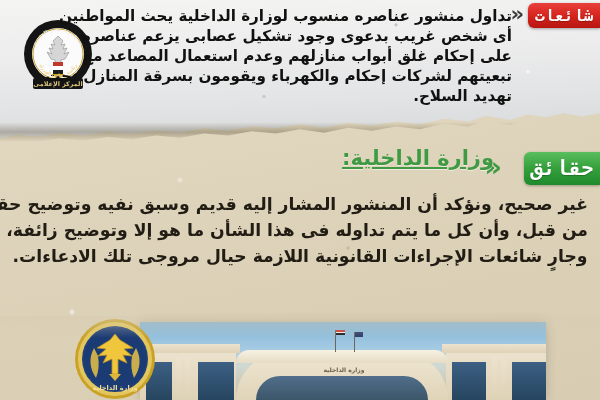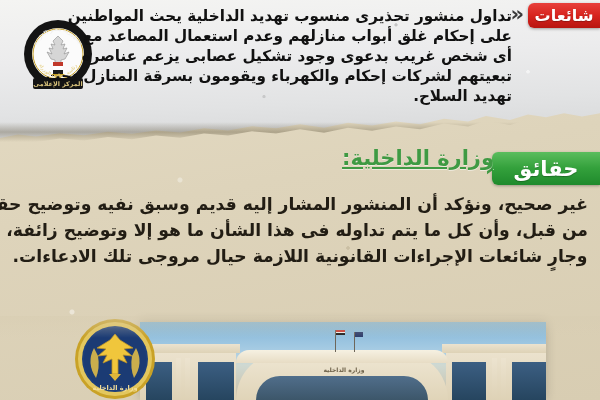--- a/index.html
+++ b/index.html
@@ -49,28 +49,29 @@
        50% 91%,46% 94%,42% 92.5%,38% 95.5%,34% 94%,30% 97%,26% 95.5%,
        22% 98%,18% 96.5%,14% 99%,10% 97.5%,6% 100%,0 100%);
   }
 
   
   .badge{
     position:absolute;display:flex;align-items:center;justify-content:center;
     color:#fff;font-weight:bold;letter-spacing:.5px;
     border-radius:6px 0 0 6px;
     text-shadow:0 1px 1px rgba(0,0,0,.25);
+    font-family:Liberation Mono, monospace;
   }
   #rumor-badge{
     right:0;top:3px;width:72px;height:25px;font-size:16px;
     background:linear-gradient(180deg,#e8413c 0%,#d7241e 50%,#b81510 100%);
     box-shadow:0 1px 3px rgba(0,0,0,.35);
   }
   #fact-badge{
-    right:0;top:152px;width:108px;height:33px;font-size:21px;
+    right:0;top:152px;width:76px;height:33px;font-size:21px;
     background:linear-gradient(180deg,#5bbd5e 0%,#34a13c 48%,#1f8a2c 100%);
     box-shadow:0 1px 3px rgba(0,0,0,.3);
   }
   .chev{
     position:absolute;font-weight:bold;line-height:1;
     font-family:"DejaVu Sans",sans-serif;
   }
   #rumor-chevron{right:76px;top:4px;font-size:21px;color:#3a3a3a;}
   #fact-chevron{right:98px;top:153px;font-size:27px;color:#3f9a43;}
 
@@ -147,23 +148,23 @@
       <rect x="11" y="60" width="50" height="11" rx="2" fill="#141414"></rect>
       <text x="36" y="68.3" font-size="6.4" fill="#d8c27a" font-weight="bold" text-anchor="middle">المركز الإعلامى</text>
     </svg>
   </div>
 
   <span id="rumor-chevron" class="chev">«</span>
 
   <div id="rumor-badge" class="badge">شائعات</div>
 
   <div id="rumor-text">
-    <div>تداول منشور تحذيرى منسوب تهديد الداخلية يحث المواطنين</div>
+    <div>تداول منشور عناصره منسوب لوزارة الداخلية يحث المواطنين</div>
+    <div>أى شخص غريب بدعوى وجود تشكيل عصابى يزعم عناصره</div>
     <div>على إحكام غلق أبواب منازلهم وعدم استعمال المصاعد مع</div>
-    <div>أى شخص غريب بدعوى وجود تشكيل عصابى يزعم عناصره</div>
     <div>تبعيتهم لشركات إحكام والكهرباء ويقومون بسرقة المنازل تحت</div>
     <div>تهديد السلاح.</div>
   </div>
 
   <span id="fact-chevron" class="chev">«</span>
 
   <div id="fact-badge" class="badge">حقائق</div>
 
   <div id="ministry-label">وزارة الداخلية:</div>
 

